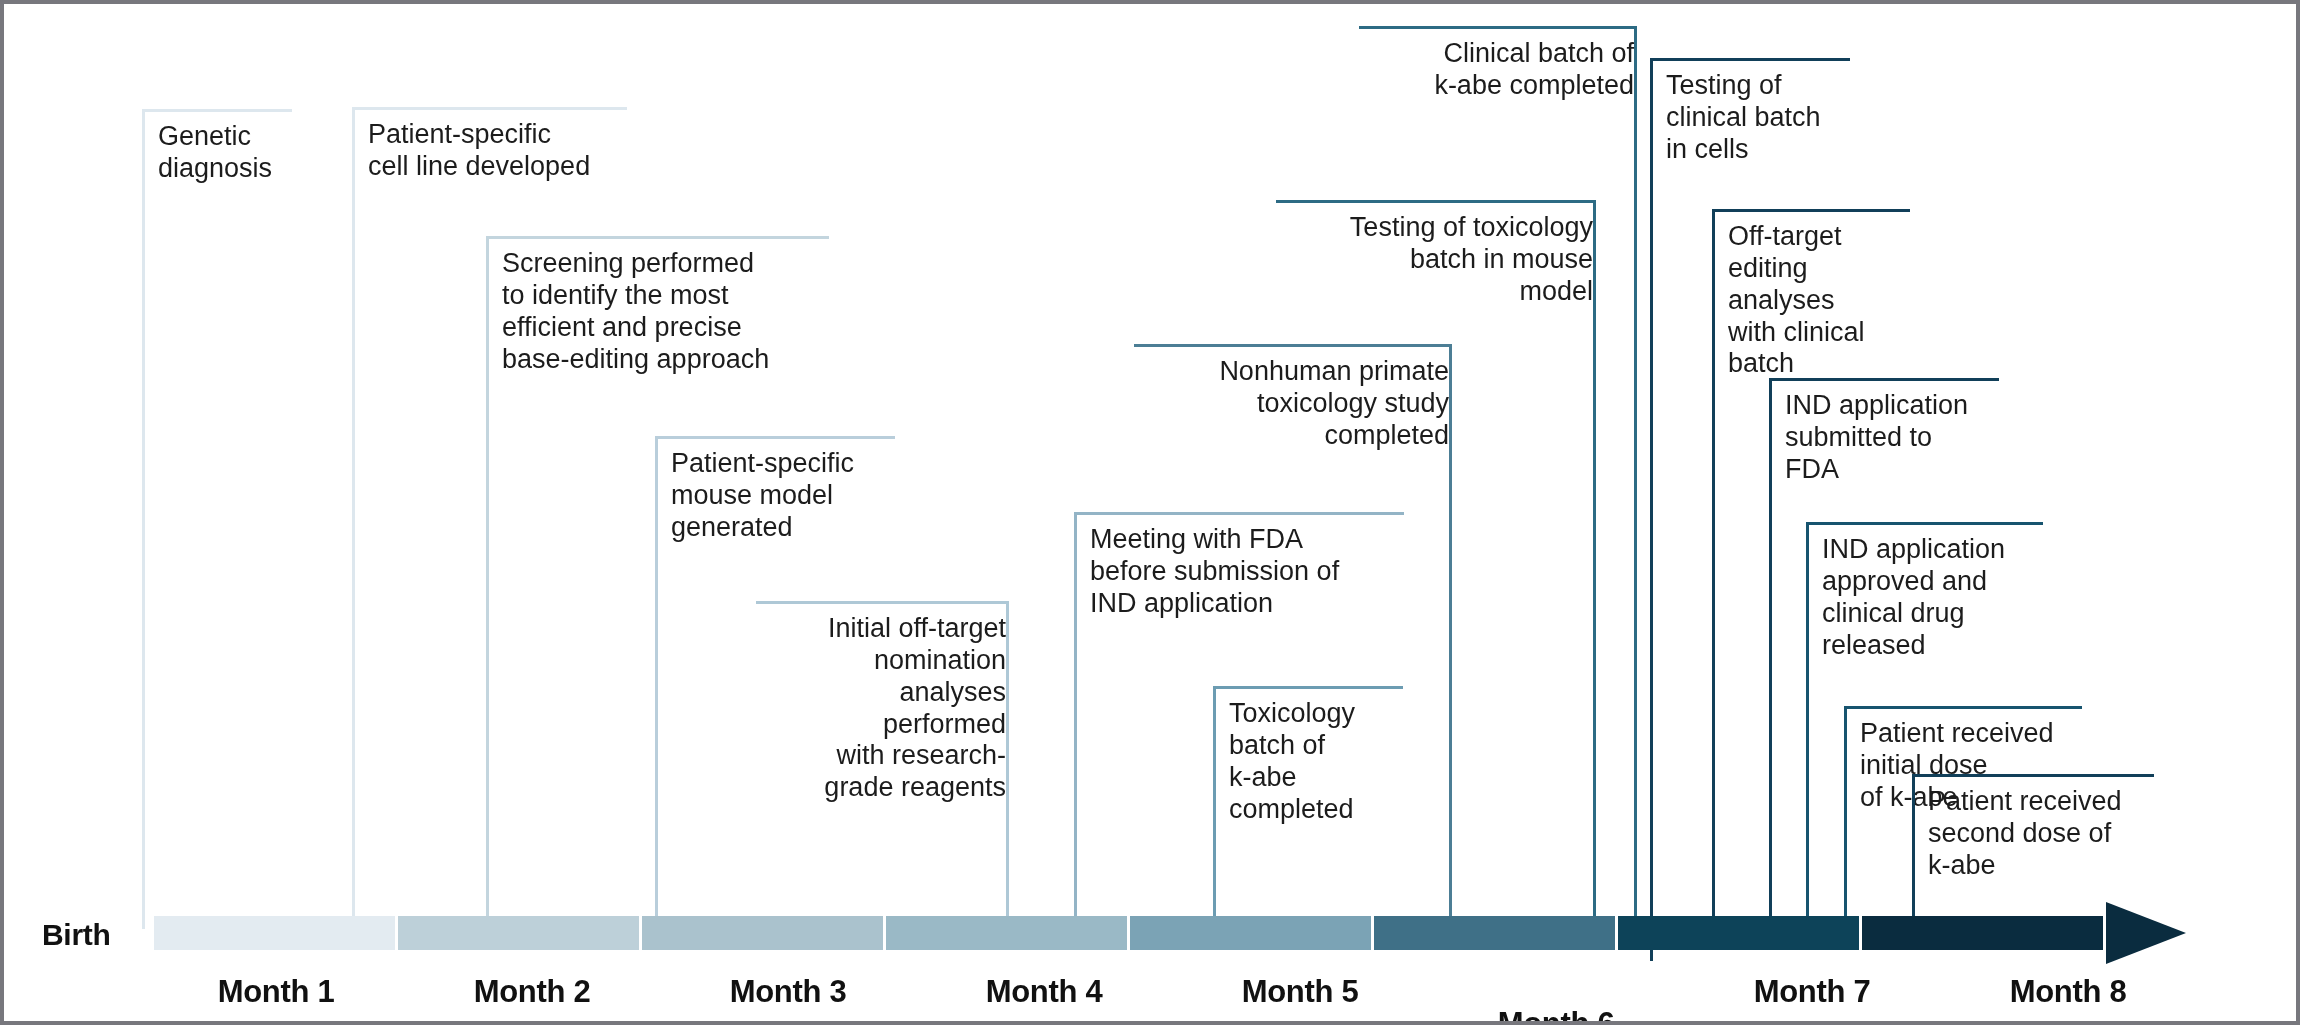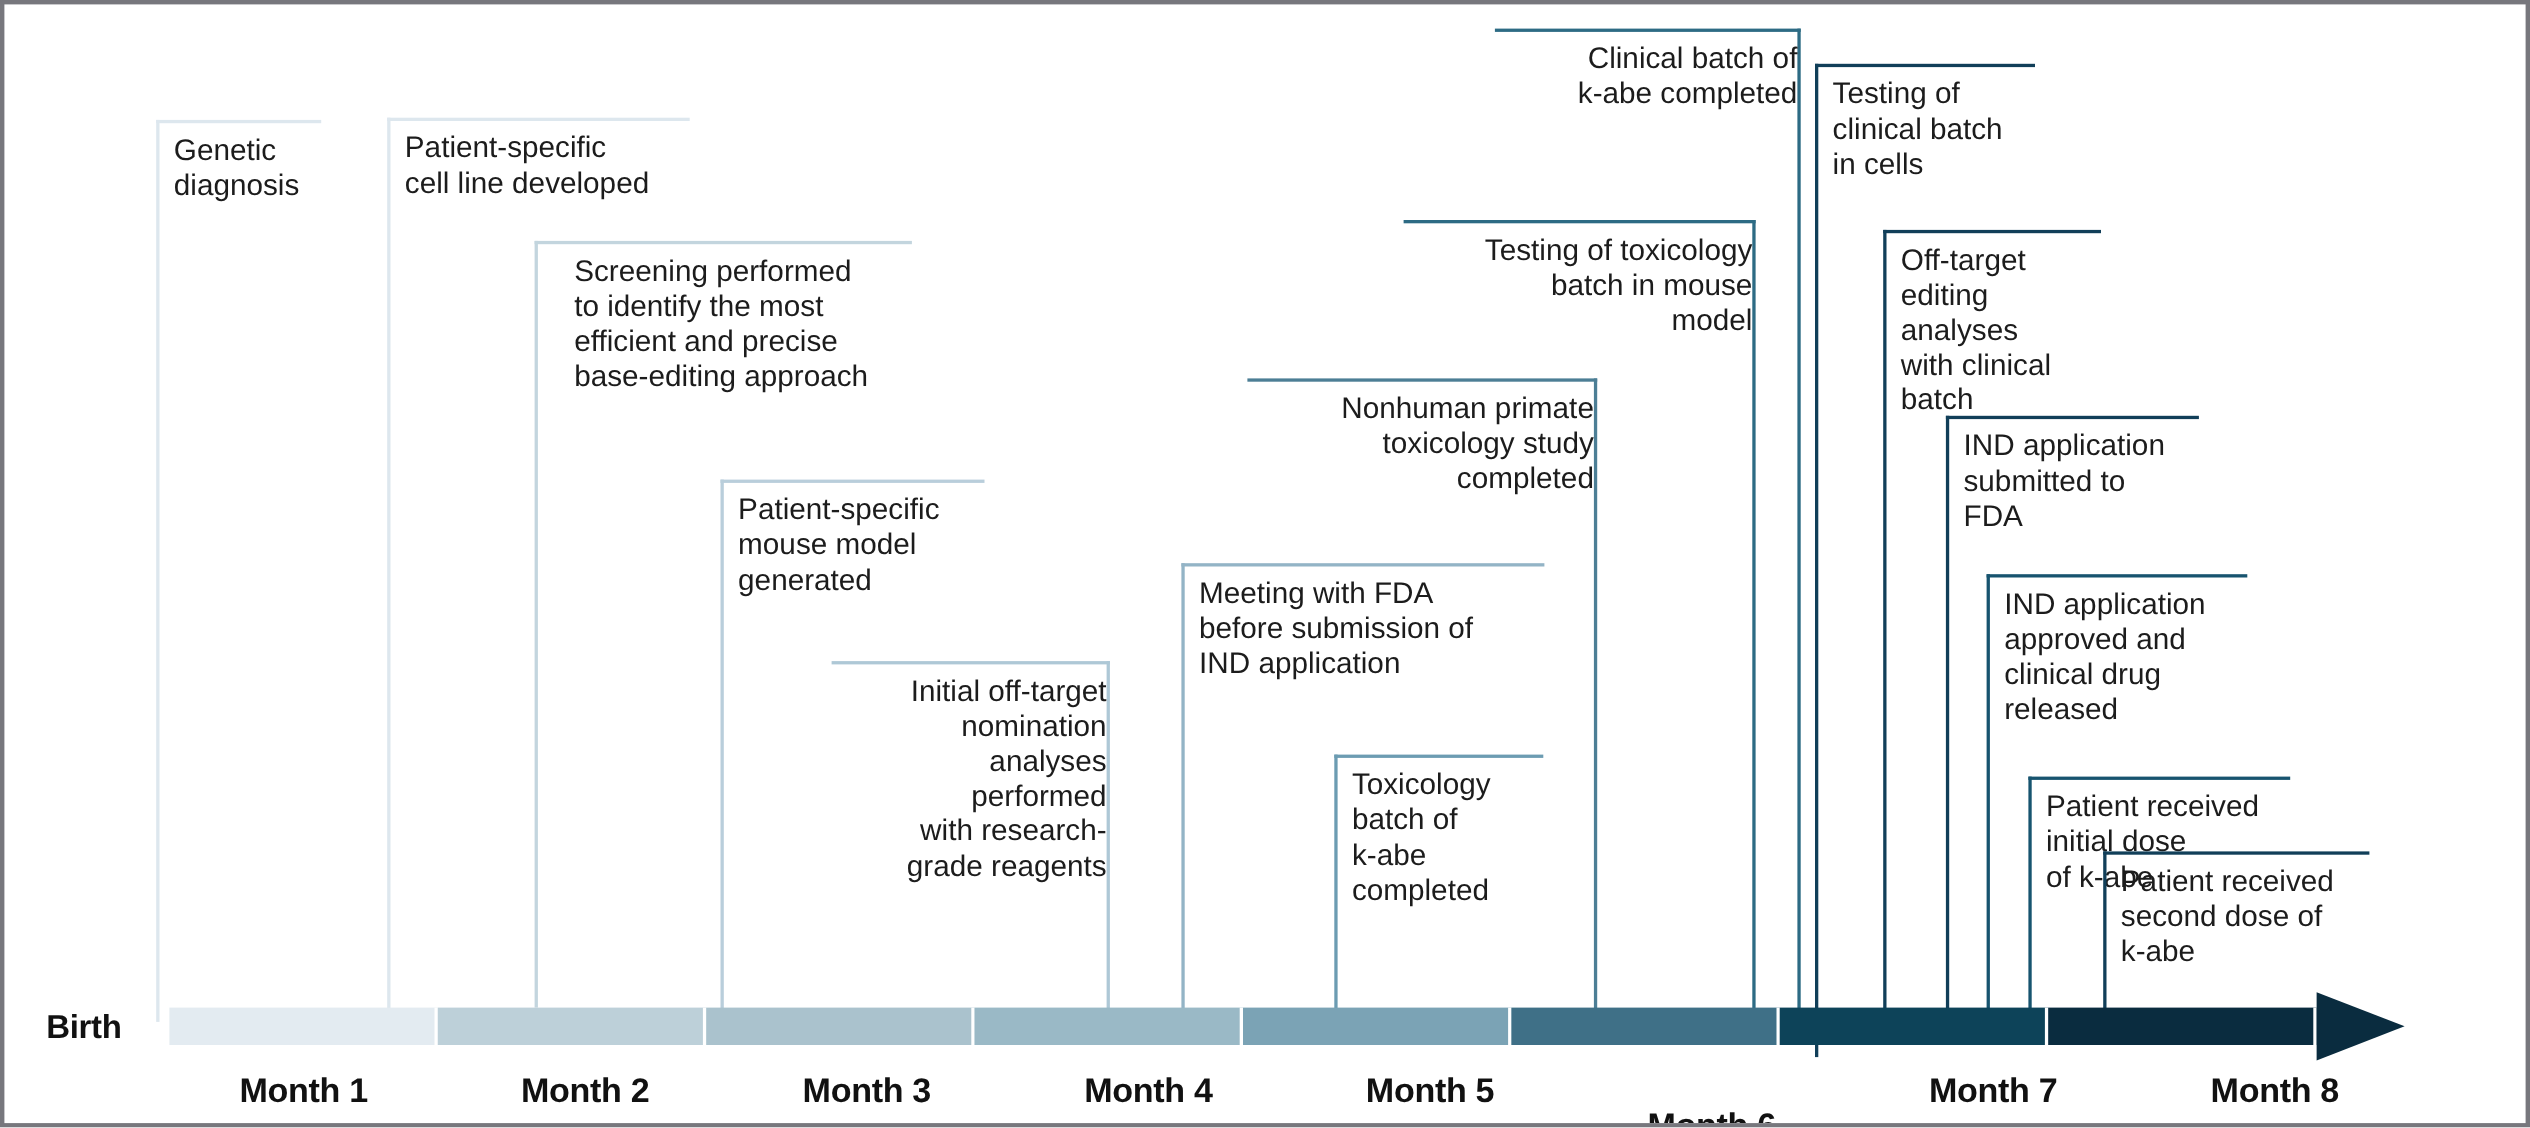--- a/index.html
+++ b/index.html
@@ -96,21 +96,21 @@
 </head>
 <body>
 
 <div id="figure">
 
   <div id="callouts">
       <div class="callout left" style="--c: #dde7ee; left: 138px; top: 105px; width: 150px; height: 820px;"><span class="txt">Genetic
 diagnosis</span></div>
       <div class="callout left" style="--c: #dde7ee; left: 348px; top: 103px; width: 275px; height: 822px;"><span class="txt">Patient-specific
 cell line developed</span></div>
-      <div class="callout left" style="--c: #c3d5de; left: 482px; top: 215px; width: 343px; height: 697px; padding-left: 20px;"><span class="txt">Screening performed
+      <div class="callout left" style="--c: #c3d5de; left: 482px; top: 232px; width: 343px; height: 697px;"><span class="txt">Screening performed
 to identify the most
 efficient and precise
 base-editing approach</span></div>
       <div class="callout left" style="--c: #b9cedb; left: 651px; top: 432px; width: 240px; height: 493px;"><span class="txt">Patient-specific
 mouse model
 generated</span></div>
       <div class="callout right" style="--c: #aec8d6; left: 752px; top: 597px; width: 253px; height: 328px;"><span class="txt">Initial off-target
 nomination
 analyses
 performed

